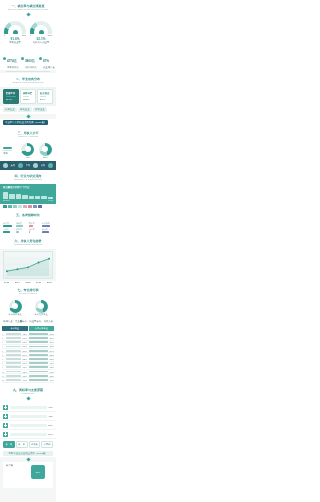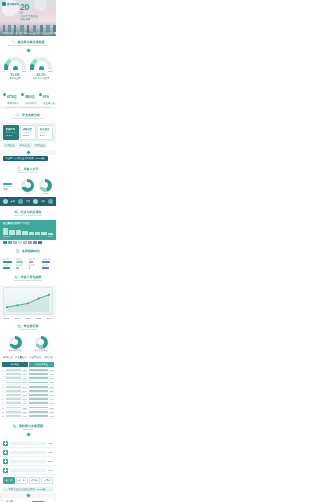--- a/index.html
+++ b/index.html
@@ -129,35 +129,20 @@
 
   
   .bubbles{position:relative;height:26px;background:#ffffff;margin:1px 3px;}
   .bub{position:absolute;border-radius:2px;display:flex;align-items:center;justify-content:center;font-size:2.2px;color:#fff;}
 </style>
 </head>
 <body>
 
 <div class="page">
 
-  <div class="hero">
-    <div class="sky"></div>
-    <div class="city"></div>
-    <div class="logo">
-      <span class="mark"></span>
-      <span class="tx t b">麦可思研究</span>
-    </div>
-    <div class="hero-txt">
-      <div class="hero-big">20</div>
-      <div class="hero-sub">18</div>
-      <div class="hero-sub">中国大学生就业</div>
-      <div class="hero-sub">报告摘要</div>
-    </div>
-    <div class="hero-badge tx">数据来源：麦可思-中国2017届大学毕业生培养质量跟踪评价</div>
-  </div>
 
   <div class="band">
     <div class="sechd">
       <div class="t1">一、就业率与就业满意度</div>
       <div class="t2">EMPLOYMENT RATE &amp; SATISFACTION</div>
     </div>
     <div class="diamond"></div>
   </div>
 
   <div class="gauges">

